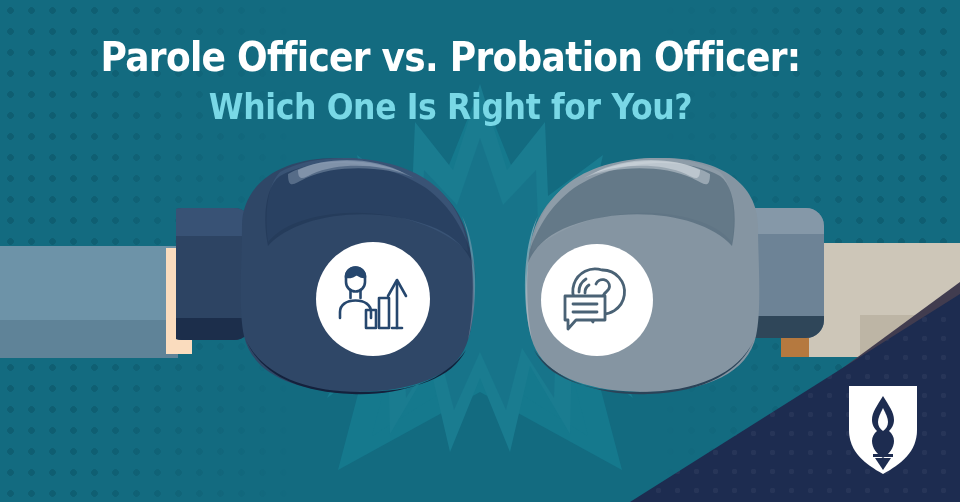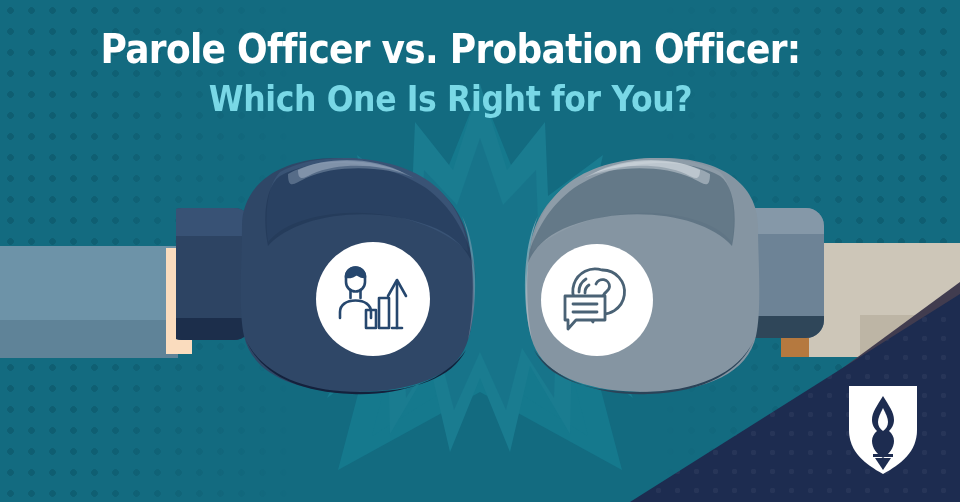--- a/index.html
+++ b/index.html
@@ -30,21 +30,21 @@
     -webkit-mask-image:linear-gradient(to right, rgba(0,0,0,1) 0%, rgba(0,0,0,.95) 30%, rgba(0,0,0,.35) 70%, rgba(0,0,0,0) 100%);
     mask-image:linear-gradient(to right, rgba(0,0,0,1) 0%, rgba(0,0,0,.95) 30%, rgba(0,0,0,.35) 70%, rgba(0,0,0,0) 100%);
   }
   #halftone-right{right:0;
     -webkit-mask-image:linear-gradient(to left, rgba(0,0,0,1) 0%, rgba(0,0,0,.95) 30%, rgba(0,0,0,.35) 70%, rgba(0,0,0,0) 100%);
     mask-image:linear-gradient(to left, rgba(0,0,0,1) 0%, rgba(0,0,0,.95) 30%, rgba(0,0,0,.35) 70%, rgba(0,0,0,0) 100%);
   }
 
   
   #headline{
-    position:absolute;left:0;top:26px;width:901px;
+    position:absolute;left:0;top:34px;width:901px;
     text-align:center;
     z-index:40;
     pointer-events:none;
   }
   #title-main{
     display:block;
     color:#ffffff;
     font-size:40px;
     line-height:46px;
     font-weight:bold;

